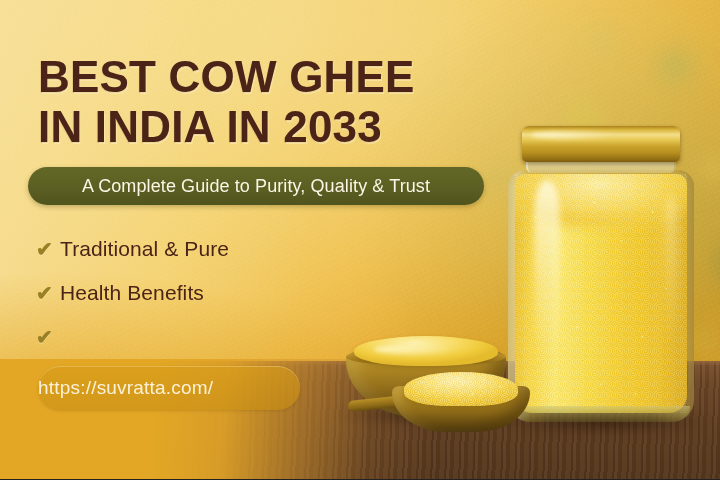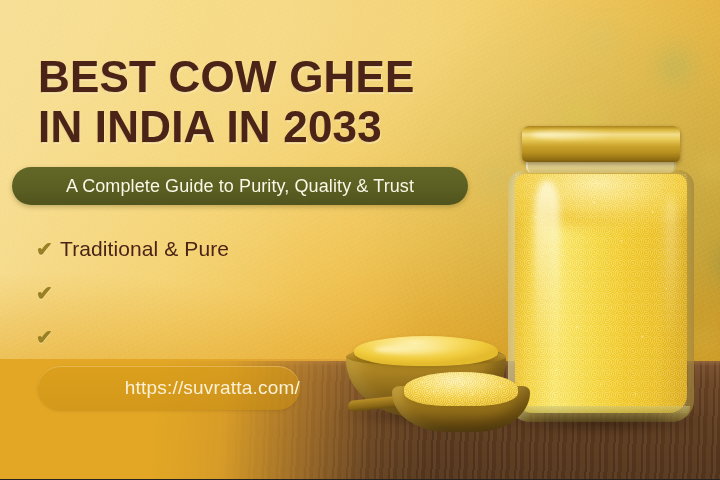--- a/index.html
+++ b/index.html
@@ -382,21 +382,21 @@
     font-weight: bold;
     line-height: 50px;
     letter-spacing: 0.2px;
     color: #4b2417;
     text-shadow: 1px 2px 0 rgba(255,240,190,0.55), 0 1px 1px rgba(90,48,22,0.25);
   }
   .headline .hl-line { display: block; white-space: nowrap; }
 
   .subtitle-pill {
     position: absolute;
-    left: 12px;
+    left: 28px;
     top: 167px;
     width: 456px;
     height: 38px;
     border-radius: 19px;
     background: linear-gradient(180deg, #636726 0%, #5b5f22 55%, #50541d 100%);
     box-shadow: 0 2px 5px rgba(70,55,10,0.30);
     display: flex;
     align-items: center;
     justify-content: center;
   }
@@ -437,21 +437,21 @@
     position: absolute;
     left: 38px;
     top: 366px;
     width: 262px;
     height: 44px;
     border-radius: 22px;
     background: linear-gradient(180deg, rgba(215,155,24,0.62), rgba(200,142,18,0.58));
     box-shadow: inset 0 1px 0 rgba(255,240,190,0.30), 0 1px 3px rgba(110,74,10,0.22);
     display: flex;
     align-items: center;
-    justify-content: flex-end;
+    justify-content: flex-start;
   }
   .url-text {
     color: #fbf1d6;
     font-size: 19px;
     letter-spacing: 0.2px;
     white-space: nowrap;
   }
 </style>
 </head>
 <body>
@@ -505,20 +505,21 @@
     <span class="subtitle-text">A Complete Guide to Purity, Quality &amp; Trust</span>
   </div>
 
   <div class="bullets">
     <div class="bullet">
       <span class="bullet-check">✔</span>
       <span class="bullet-label">Traditional &amp; Pure</span>
     </div>
     <div class="bullet">
       <span class="bullet-check">✔</span>
+      <span class="bullet-label">Health Benefits</span>
     </div>
     <div class="bullet">
       <span class="bullet-check">✔</span>
     </div>
   </div>
 
   <div class="url-pill">
     <span class="url-text">https://suvratta.com/</span>
   </div>
 

